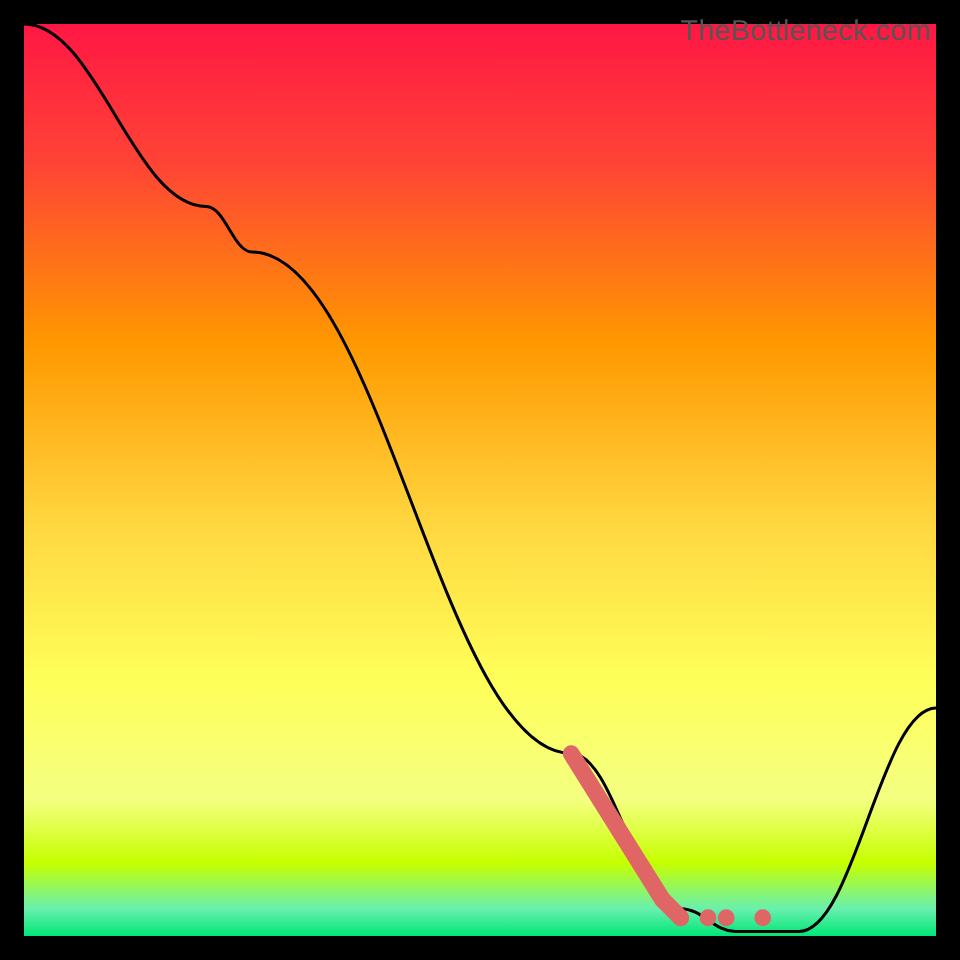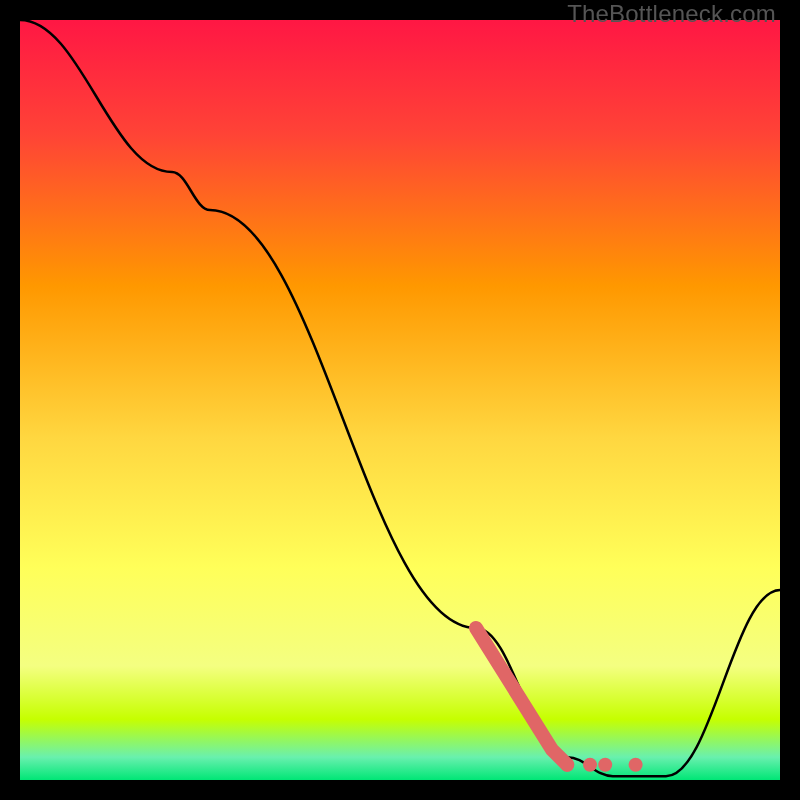--- a/index.html
+++ b/index.html
@@ -15,21 +15,21 @@
   .border {
     position: absolute;
     background: #000;
   }
   .border-top    { top: 0; left: 0; width: 800px; height: 20px; }
   .border-bottom { bottom: 0; left: 0; width: 800px; height: 20px; }
   .border-left   { top: 0; left: 0; width: 20px; height: 800px; }
   .border-right  { top: 0; right: 0; width: 20px; height: 800px; }
   .watermark {
     position: absolute;
-    top: 0px;
+    top: 12px;
     right: 24px;
     font-family: Arial, Helvetica, sans-serif;
     font-size: 24px;
     font-weight: 500;
     color: #555;
     letter-spacing: 0.2px;
     z-index: 10;
   }
   svg {
     position: absolute;

